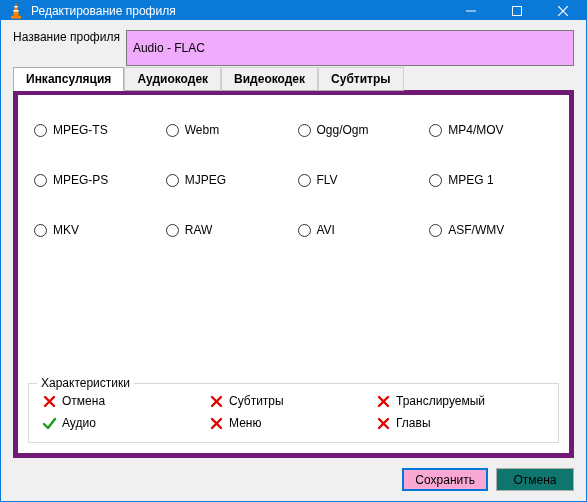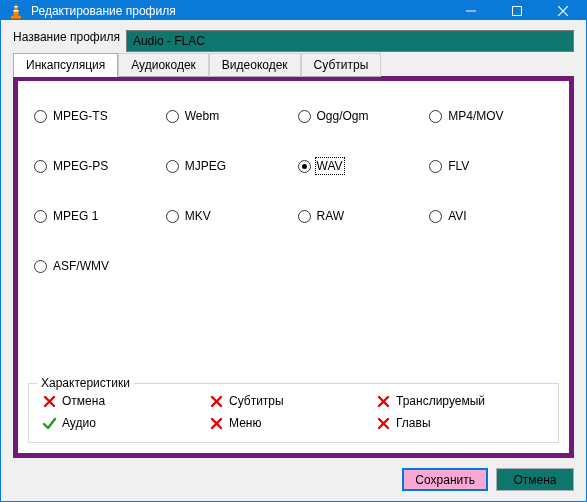--- a/index.html
+++ b/index.html
@@ -18,28 +18,28 @@
   }
   .titlebar .app-icon { width: 18px; height: 18px; margin-right: 6px; }
   .titlebar .title { flex: 0 0 auto; font-size: 12px; }
   .titlebar .spacer { flex: 1; }
   .win-btn { width: 46px; height: 30px; display: flex; align-items: center; justify-content: center; }
   .win-btn svg { display: block; }
   .client { flex: 1; background: #f0f0f0; padding: 10px 12px 10px 12px; display: flex; flex-direction: column; }
   .row-profile { display: flex; align-items: flex-start; gap: 6px; margin-bottom: 0; }
   .row-profile label { font-size: 12px; }
   .row-profile input {
-    flex: 1; height: 22px; border: 1px solid #7a7a7a; background: #0f766e; padding: 0 6px;
+    flex: 1; height: 36px; border: 1px solid #7a7a7a; background: #f0abfc; padding: 0 6px;
     font-family: inherit; font-size: 12px;
   }
   .tab-container {
     flex: 1; display: flex; flex-direction: column;
   }
   .tab-strip {
-    display: flex; height: 24px; position: relative; z-index: 2;
+    display: flex; height: 24px; position: relative; z-index: 2; font-weight: bold;
   }
   .tab {
     padding: 0 12px; height: 24px; line-height: 22px;
     border: 1px solid #acacac; border-bottom: none;
     background: #f0f0f0; margin-right: 0px;
     position: relative; top: 1px;
     font-size: 12px;
   }
   .tab.active { background: #fff; border-bottom: 1px solid #fff; top: 1px; }
   .tab:not(.active) { background: #f0f0f0; border-color: #d0d0d0; border-bottom: 1px solid #acacac; }
@@ -153,24 +153,20 @@
             </div>
             <div class="radio-item">
               <span class="radio-circ"></span>
               <span class="radio-label">MPEG-PS</span>
             </div>
             <div class="radio-item">
               <span class="radio-circ"></span>
               <span class="radio-label">MJPEG</span>
             </div>
             <div class="radio-item">
-              <span class="radio-circ sel"></span>
-              <span class="radio-label focused">WAV</span>
-            </div>
-            <div class="radio-item">
               <span class="radio-circ"></span>
               <span class="radio-label">FLV</span>
             </div>
             <div class="radio-item">
               <span class="radio-circ"></span>
               <span class="radio-label">MPEG 1</span>
             </div>
             <div class="radio-item">
               <span class="radio-circ"></span>
               <span class="radio-label">MKV</span>

